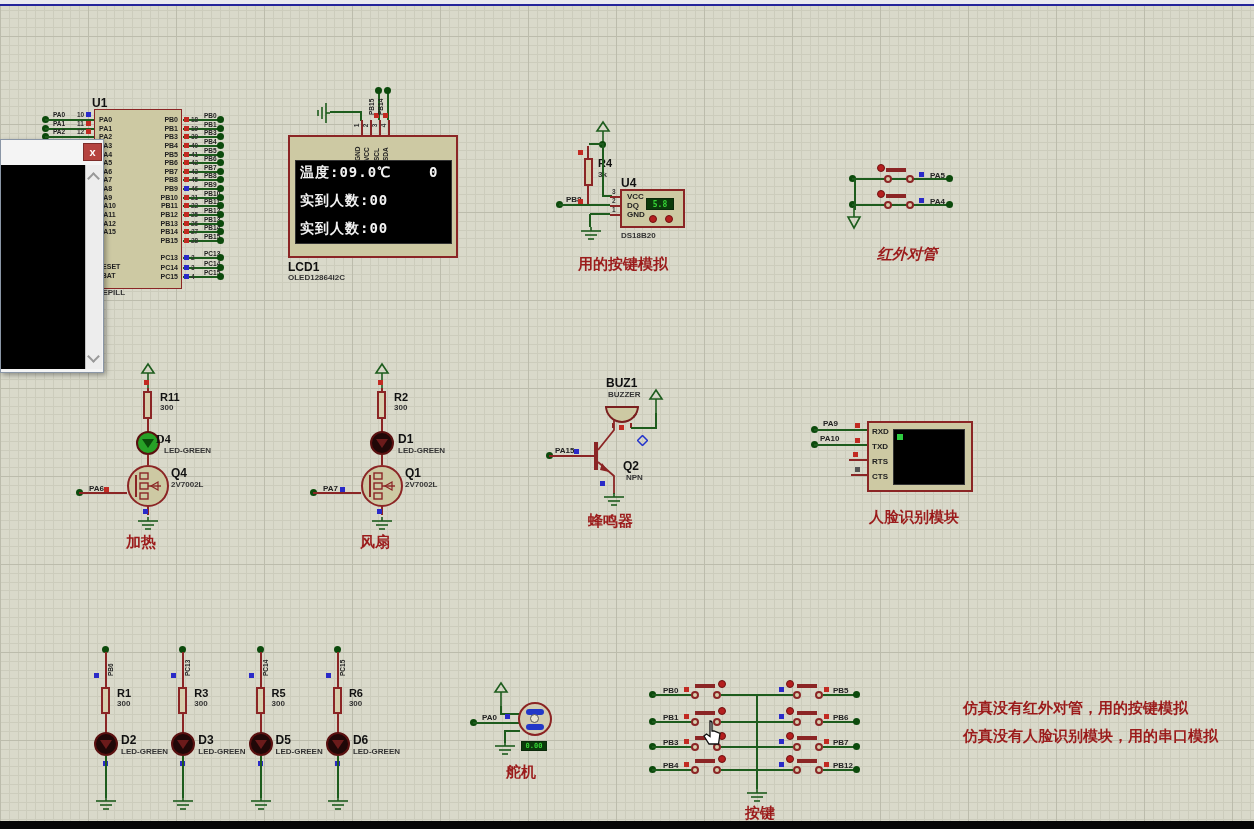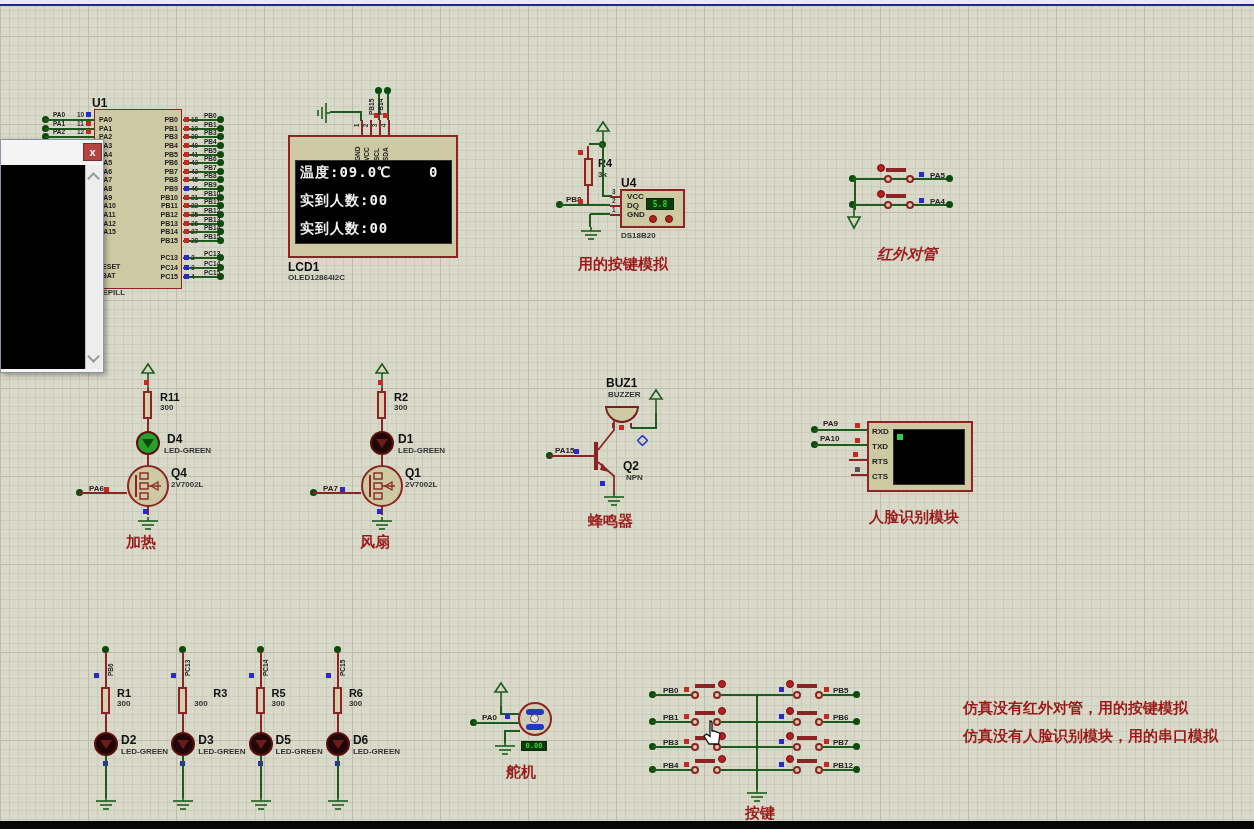--- a/index.html
+++ b/index.html
@@ -344,21 +344,21 @@
       </svg></div>
     <div class="abs sq red" style="left: 144px; top: 380px;"></div>
     <div class="abs wr" style="left: 147px; top: 388px; width: 2px; height: 4px;"></div>
     <div class="abs res" style="left: 143px; top: 391px; height: 28px;"></div>
     <div class="abs ref" style="left: 160px; top: 391px;">R11</div>
     <div class="abs val" style="left: 160px; top: 403px;">300</div>
     <div class="abs wr" style="left: 147px; top: 419px; width: 2px; height: 13px;"></div>
     <div class="abs led on" style="left: 136px; top: 431px; width: 24px; height: 24px;">
       <i></i>
     </div>
-    <div class="abs ref f12" style="left: 167px; top: 432px;">D4</div>
+    <div class="abs ref f12" style="left: 156px; top: 432px; font-family: Liberation Serif, serif;">D4</div>
     <div class="abs val" style="left: 164px; top: 446px;">LED-GREEN</div>
     <div class="abs wr" style="left: 147px; top: 455px; width: 2px; height: 10px;"></div>
     <div class="abs fet" style="left: 127px; top: 465px;"><svg width="38" height="38" viewBox="0 0 38 38">
         <line x1="7" y1="8" x2="7" y2="30" stroke="#8b2525" stroke-width="2"></line>
         <rect x="11" y="6" width="8" height="6" fill="none" stroke="#8b2525" stroke-width="1.4"></rect>
         <rect x="11" y="16" width="8" height="6" fill="none" stroke="#8b2525" stroke-width="1.4"></rect>
         <rect x="11" y="26" width="8" height="6" fill="none" stroke="#8b2525" stroke-width="1.4"></rect>
         <line x1="19" y1="19" x2="32" y2="19" stroke="#8b2525" stroke-width="1.4"></line>
         <path d="M29 15 L22 19 L29 23 Z" fill="none" stroke="#8b2525" stroke-width="1.2"></path>
       </svg></div>
@@ -481,21 +481,21 @@
         <line x1="11" y1="0" x2="11" y2="4" stroke="#1d5c1d" stroke-width="1.6"></line>
         <line x1="1" y1="4" x2="21" y2="4" stroke="#1d5c1d" stroke-width="1.6"></line>
         <line x1="5" y1="8" x2="17" y2="8" stroke="#1d5c1d" stroke-width="1.6"></line>
         <line x1="8" y1="12" x2="14" y2="12" stroke="#1d5c1d" stroke-width="1.6"></line>
       </svg></div>
     <div class="abs dot" style="left: 179.3px; top: 646px;"></div>
     <div class="abs vlabel" style="left: 184.3px; top: 652px; height: 24px;">PC13</div>
     <div class="abs sq blue" style="left: 171.3px; top: 673px;"></div>
     <div class="abs wr" style="left: 182.3px; top: 652px; width: 2px; height: 36px;"></div>
     <div class="abs res" style="left: 178.3px; top: 687px; height: 27px;"></div>
-    <div class="abs ref" style="left: 194.3px; top: 687px; margin-left: 19px;">R3</div>
+    <div class="abs ref" style="left: 194.3px; top: 687px;">R3</div>
     <div class="abs val" style="left: 194.3px; top: 699px;">300</div>
     <div class="abs wr" style="left: 182.3px; top: 714px; width: 2px; height: 19px;"></div>
     <div class="abs led off" style="left: 171.3px; top: 732px; width: 24px; height: 24px;">
       <i></i>
     </div>
     <div class="abs ref f12" style="left: 198.3px; top: 733px;">D3</div>
     <div class="abs val" style="left: 198.3px; top: 747px;">LED-GREEN</div>
     <div class="abs sq blue" style="left: 180.3px; top: 761px;"></div>
     <div class="abs wg" style="left: 182.3px; top: 756px; width: 2px; height: 42px;"></div>
     <div class="abs" style="left: 172.3px; top: 797px;"><svg width="22" height="15" viewBox="0 0 22 15">

